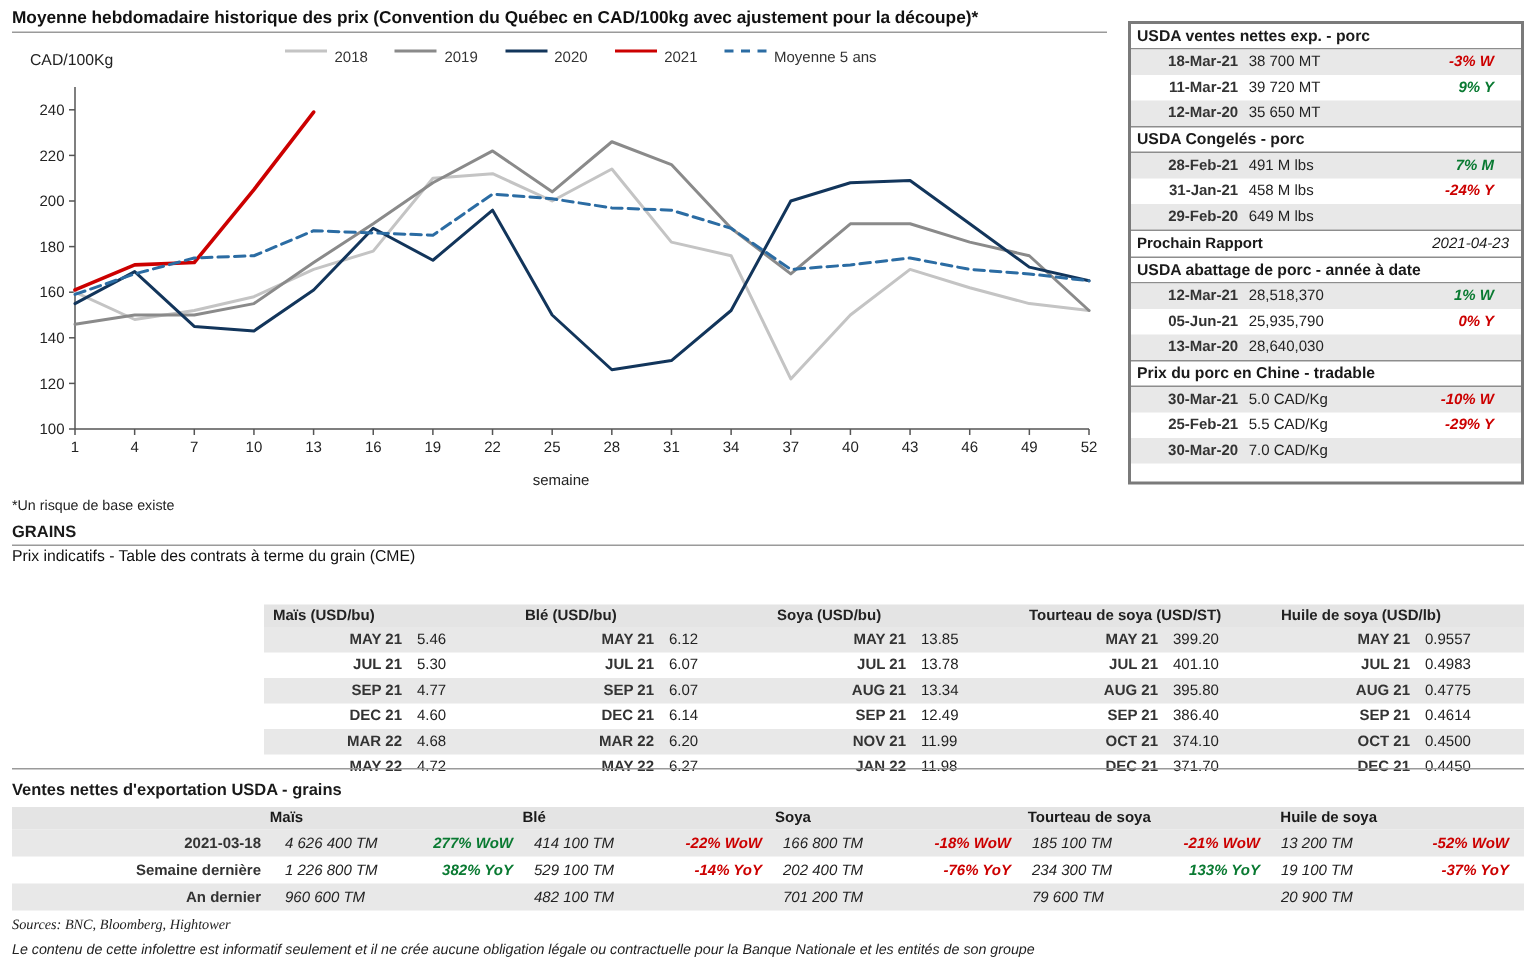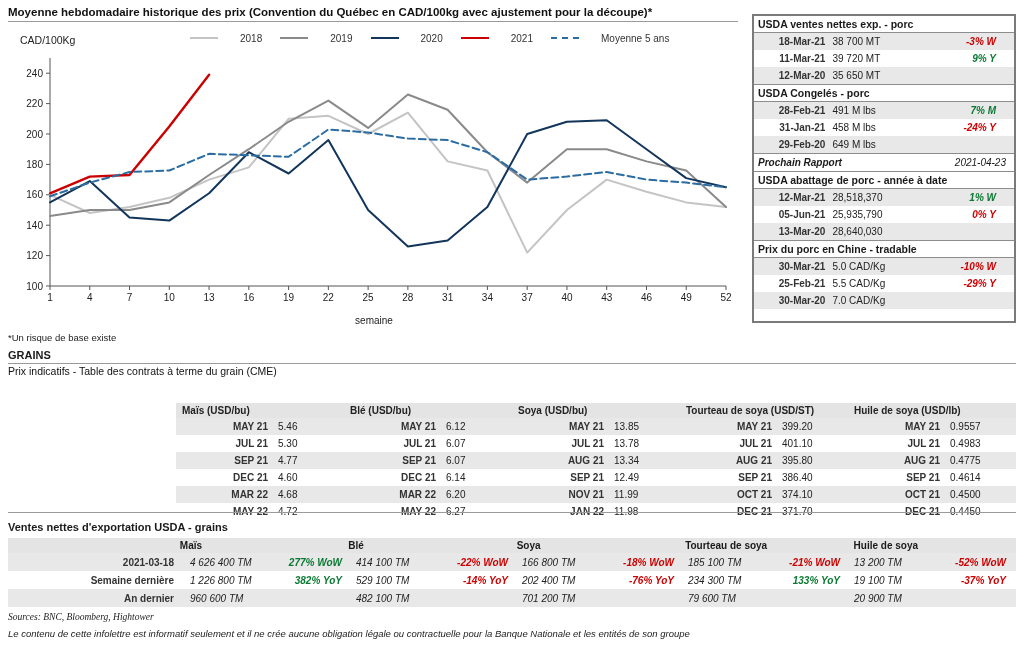--- a/index.html
+++ b/index.html
@@ -21,21 +21,21 @@
     font-size:11.5px;font-weight:bold;color:#111;
     border-bottom:1px solid #9a9a9a;padding-bottom:3px;
   }
   #chart-ylabel{
     position:absolute;left:20px;top:34px;font-size:10.5px;color:#222;
   }
   #legend{
     position:absolute;left:190px;top:30px;height:16px;
     display:flex;align-items:center;gap:18px;font-size:10px;color:#333;
   }
-  .legend-item{display:flex;align-items:center;gap:22px;}
+  .legend-item{display:flex;gap:5px;}
   .legend-swatch{display:inline-block;width:28px;height:0;border-top-width:2.5px;border-top-style:solid;}
   .legend-label{font-size:10px;}
   #plot-wrap{position:absolute;left:8px;top:52px;width:736px;height:260px;}
   #xaxis-label{
     position:absolute;left:0;top:315px;width:748px;text-align:center;
     font-size:10px;color:#222;
   }
   #footnote{
     position:absolute;left:8px;top:332px;font-size:9.5px;color:#222;
   }
@@ -55,21 +55,21 @@
   .usda-row .c1{width:76px;text-align:right;padding-right:7px;font-weight:bold;color:#333;}
   .usda-row .c2{width:104px;color:#222;}
   .usda-row .c3{width:70px;font-style:italic;font-weight:bold;text-align:right;padding-right:18px;}
   .shade{background:#e8e8e8;}
   .pos{color:#0a7a32;}
   .neg{color:#cc0000;}
   .usda-report{
     display:flex;font-size:10px;height:17px;align-items:center;
     border-top:1px solid #8d8d8d;border-bottom:1px solid #8d8d8d;
   }
-  .usda-report .r1{width:110px;padding-left:4px;font-style:italic;font-weight:bold;}
+  .usda-report .r1{width:110px;padding-left:4px;font-weight:bold;}
   .usda-report .r2{flex:1;text-align:right;padding-right:8px;font-style:italic;}
 
   
   #grains-head{
     position:absolute;left:8px;top:349px;width:1008px;
     font-size:11px;font-weight:bold;border-bottom:1px solid #9a9a9a;padding-bottom:2px;
   }
   #grains-sub{
     position:absolute;left:8px;top:365px;font-size:10.5px;color:#111;
   }

